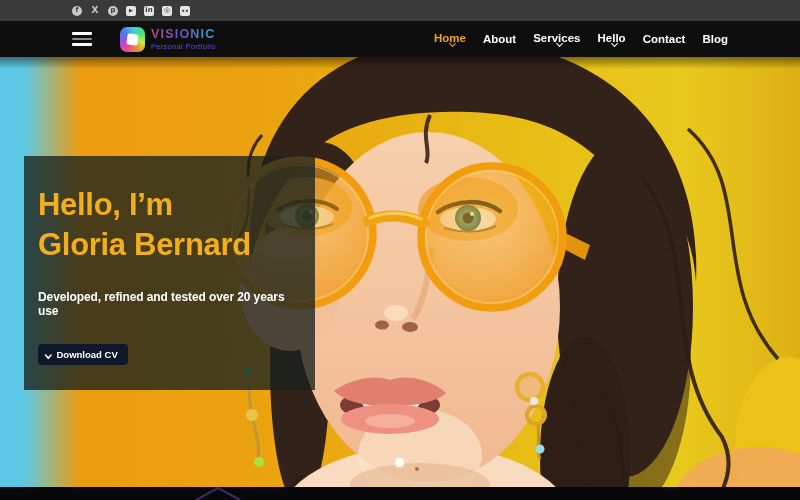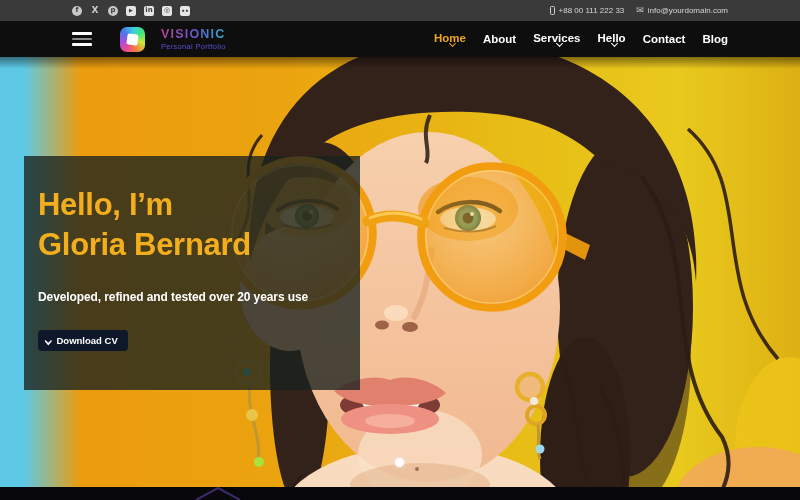--- a/index.html
+++ b/index.html
@@ -25,21 +25,21 @@
   .contact-row { display:flex; align-items:center; gap:12px; font-size:8px; color:#d6d6d6; }
   .contact-item { display:flex; align-items:center; gap:4px; cursor:pointer; }
   .phone-shape { width:5px; height:9px; border:1px solid #cfcfcf; border-radius:1.5px; display:inline-block; }
   .mail-glyph { font-family:"DejaVu Sans",sans-serif; font-size:9px; color:#cfcfcf; line-height:1; }
   
   .navbar { height:36px; background:#0e0e0e; display:flex; align-items:center; }
   .navbar-inner { width:656px; margin:0 auto; display:flex; align-items:center; }
   .hamburger { width:20px; display:flex; flex-direction:column; gap:3px; cursor:pointer; }
   .hamburger span { display:block; height:2.5px; border-radius:1px; background:#fff; }
   .hamburger span.mid { background:#8b8b8b; }
-  .brand { display:flex; align-items:center; gap:16px; margin-left:28px; cursor:pointer; }
+  .brand { display:flex; align-items:center; gap:6px; margin-left:28px; cursor:pointer; }
   .brand-icon {
     width:25px; height:25px; border-radius:7px; position:relative;
     background:conic-gradient(from 210deg,#ec4c8c,#a44ce8,#4c7be8,#3ecfe0,#3ee87a,#cfe83e,#f0813a,#ec4c8c);
   }
   .brand-icon::after {
     content:""; position:absolute; left:7px; top:7px; width:11px; height:11px;
     background:#fff; border-radius:2px; transform:rotate(8deg);
   }
   .brand-text { display:flex; flex-direction:column; line-height:1; }
   .brand-name {
@@ -53,21 +53,21 @@
   .nav-link.active { color:#efa51c; }
   .chev {
     display:inline-block; width:5px; height:5px;
     border-right:1.4px solid currentColor; border-bottom:1.4px solid currentColor;
     transform:rotate(45deg); margin-left:5px; margin-top:-3px;
   }
   
   .hero { position:relative; width:800px; height:443px; overflow:hidden; background:#e9a011; }
   .hero svg { position:absolute; left:0; top:0; }
   .hero-panel {
-    position:absolute; left:24px; top:99px; width:336px; height:234px;
+    position:absolute; left:24px; top:99px; width:291px; height:234px;
     background:rgba(26,33,30,0.78); padding:29px 14px 0 14px; z-index:5;
   }
   .hero-title { color:#f2ae1c; font-size:31px; line-height:40px; font-weight:bold; letter-spacing:-.3px; }
   .hero-subtitle { color:#ffffff; font-size:12px; font-weight:bold; margin-top:25px; letter-spacing:-.1px; }
   .cta-btn {
     margin-top:26px; display:inline-flex; align-items:center; gap:6px;
     background:#0f172a; color:#fff; border:none; border-radius:4px;
     padding:5px 10px 5px 8px; font-size:9.5px; font-weight:bold; cursor:pointer;
     font-family:"Liberation Sans","DejaVu Sans",sans-serif;
   }
@@ -90,30 +90,20 @@
 <div class="topbar">
   <div class="topbar-inner">
     <div class="social-row">
       <a class="si circle">f</a>
       <a class="si plain">X</a>
       <a class="si circle">p</a>
       <a class="si rect tiny">▶</a>
       <a class="si rect">in</a>
       <a class="si rect">◎</a>
       <a class="si rect dots">••</a>
-    </div>
-    <div class="contact-row">
-      <span class="contact-item">
-        <span class="phone-shape"></span>
-        <span>+88 00 111 222 33</span>
-      </span>
-      <span class="contact-item">
-        <span class="mail-glyph">✉</span>
-        <span>info@yourdomain.com</span>
-      </span>
     </div>
   </div>
 </div>
 
 <div class="navbar">
   <div class="navbar-inner">
     <div class="hamburger">
       <span></span>
         <span class="mid"></span>
         <span></span>

